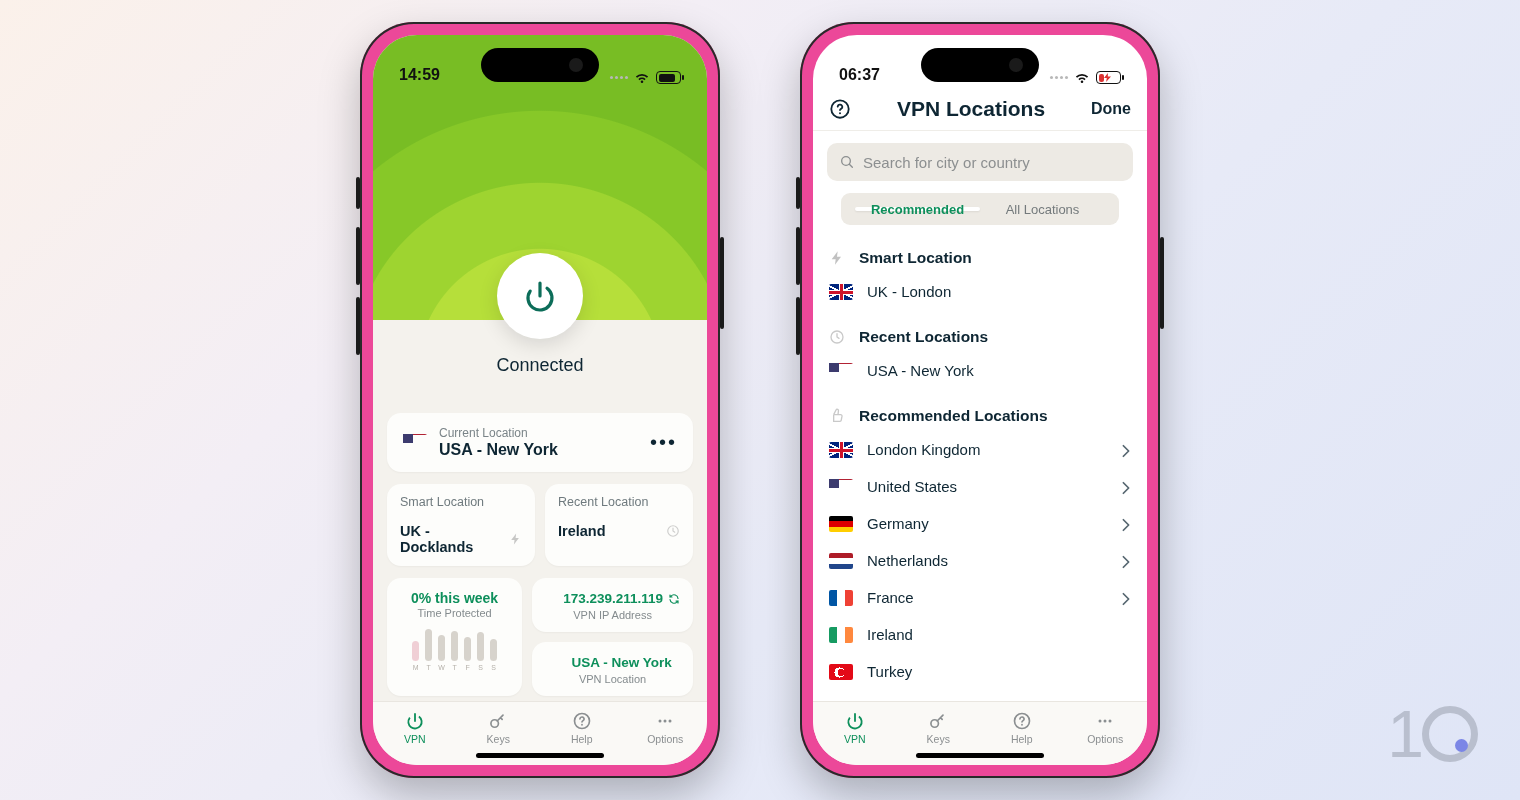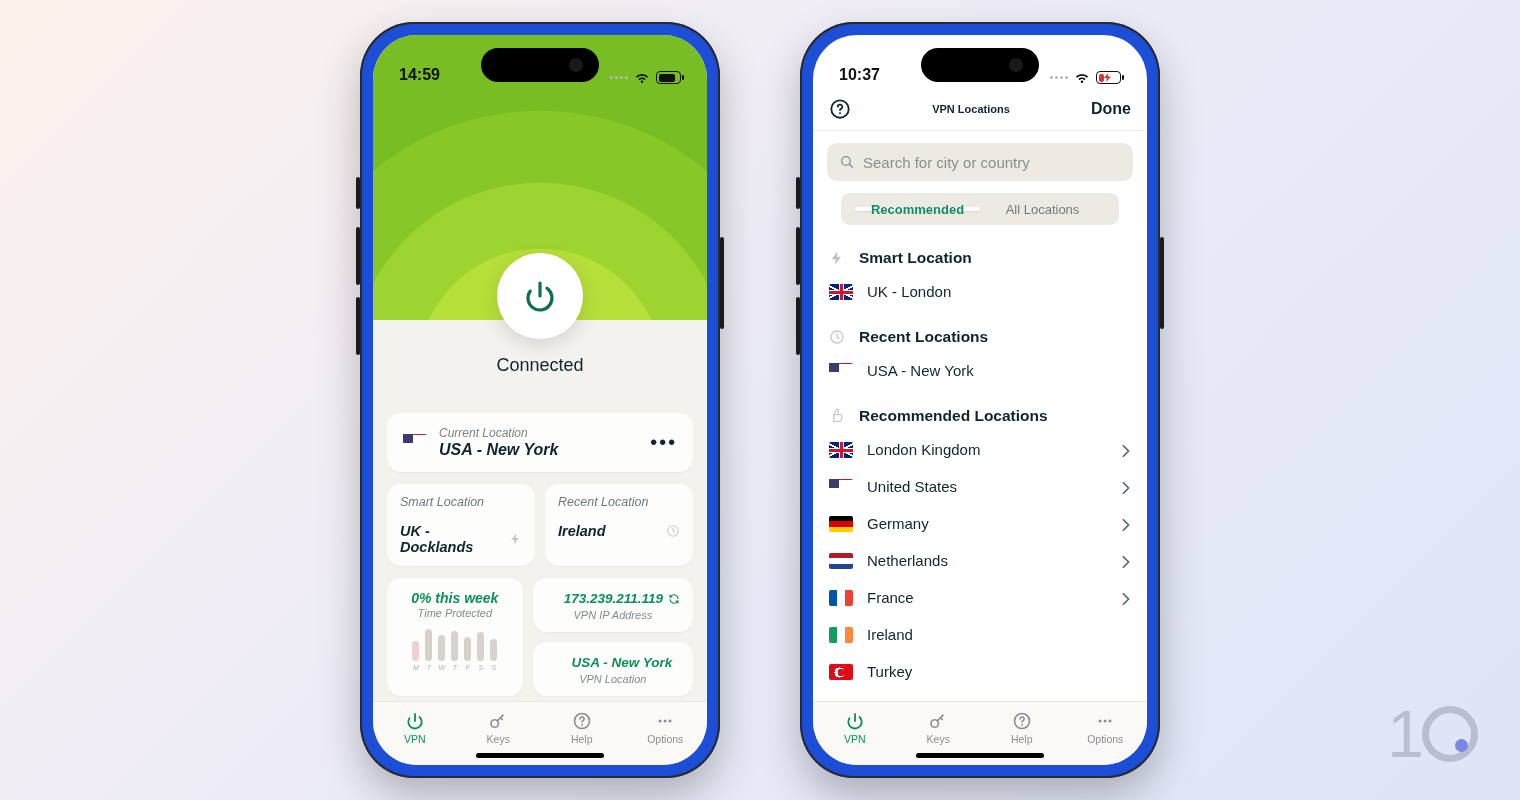--- a/index.html
+++ b/index.html
@@ -8,21 +8,21 @@
     background: linear-gradient(135deg, #fbf1ea 0%, #f3eef5 30%, #e7eaf7 60%, #dfe5f6 100%);
     position: relative;
   }
   .stage { position: relative; width: 1520px; height: 800px; }
 
   
   .phone {
     position: absolute;
     width: 360px;
     height: 756px;
-    background: #1d4ed8;
+    background: #ec4899;
     border-radius: 54px;
     padding: 13px;
     box-shadow: 0 18px 40px rgba(0,0,0,.25), inset 0 0 0 2px #2a2a2a;
   }
   .phone.left { left: 360px; top: 22px; }
   .phone.right { left: 800px; top: 22px; }
   .side-btn { position: absolute; background:#1a1a1a; border-radius:3px; }
   .side-l1 { left:-4px; top:155px; width:4px; height:32px; }
   .side-l2 { left:-4px; top:205px; width:4px; height:58px; }
   .side-l3 { left:-4px; top:275px; width:4px; height:58px; }
@@ -76,21 +76,21 @@
     width:86px; height:86px; background:#fff; border-radius:50%;
     box-shadow: 0 6px 20px rgba(0,0,0,.12);
     display:flex; align-items:center; justify-content:center; z-index:30;
   }
   .power-btn svg{ width:40px; height:40px; }
   .connected {
     position:absolute; top:320px; width:100%; text-align:center;
     font-size:18px; font-weight:500; color:#0e2633;
   }
   .cards { position:absolute; top:378px; left:14px; right:14px; }
-  .card { background:#fdfdfb; border-radius:14px; box-shadow:0 1px 2px rgba(0,0,0,.04);font-style:italic; }
+  .card { background:#fdfdfb; border-radius:14px; box-shadow:0 1px 2px rgba(0,0,0,.04); }
   .loc-card { padding:13px 16px; display:flex; align-items:center; gap:12px; }
   .flag { width:24px; height:17px; border-radius:2px; flex:0 0 24px; background:#ccc; }
   .flag-us { background: linear-gradient(#fff 0 0) 0 0/100% 9% no-repeat,
                          linear-gradient(#b22234 0 0) 0 0/100% 100%;
              background-image:
                repeating-linear-gradient(#b22234 0 1.3px,#fff 1.3px 2.6px);
              position:relative; }
   .flag-us::before{content:""; position:absolute; left:0; top:0; width:10px; height:9px; background:#3c3b6e;}
   .flag-uk { background:#00247d; position:relative; overflow:hidden;}
   .flag-uk::before,.flag-uk::after{content:"";position:absolute;inset:0;}
@@ -143,21 +143,21 @@
     background:#faf9f6; border-top:1px solid #e9e6e0; display:flex; padding-bottom:12px; z-index:55;}
   .tab { flex:1; display:flex; flex-direction:column; align-items:center; justify-content:center;
     gap:2px; font-size:10.5px; color:#8b8f91;}
   .tab.active{ color:#0d8f5b; }
   .tab svg{ width:20px; height:20px; }
 
   
   .screen.r { background:#fff; }
   .navbar { height:44px; display:flex; align-items:center; justify-content:space-between;
     padding:0 16px; border-bottom:1px solid #efede8;}
-  .navbar .title{ font-weight:700; font-size:11px; color:#0e2633;}
+  .navbar .title{ font-weight:700; font-size:21px; color:#0e2633;}
   .navbar .done{ color:#0e2633; font-weight:600; font-size:16px;}
   .help-ic{ width:22px; height:22px; }
   .search-wrap{ padding:12px 14px 0;}
   .search { background:#edeae4; border-radius:10px; height:38px; display:flex; align-items:center;
     gap:8px; padding:0 12px; color:#8c8f90; font-size:15px;}
   .seg { margin:12px 14px 0; background:#edeae4; border-radius:9px; height:32px; display:flex; padding:14px;}
   .seg .opt{ flex:1; display:flex; align-items:center; justify-content:center; font-size:13px;
     color:#747a7c; border-radius:7px;}
   .seg .opt.active{ background:#fff; color:#0d8f5b; font-weight:600; box-shadow:0 1px 2px rgba(0,0,0,.08);}
   .list { padding: 6px 0 70px; }
@@ -326,21 +326,21 @@
   </div>
 
   <div class="phone right">
     <div class="side-btn side-l1"></div>
       <div class="side-btn side-l2"></div>
     <div class="side-btn side-l3"></div>
       <div class="side-btn side-r"></div>
     <div class="screen r">
       <div class="island"></div>
       <div class="status">
-        <div>10:37</div>
+        <div>06:37</div>
         <div class="right">
           <div class="sig-dots">
               <span></span>
               <span></span>
               <span></span>
               <span></span>
             </div>
           <svg class="wifi-i" viewBox="0 0 24 20">
               <path fill="#111" d="M12 18.5a2 2 0 100-4 2 2 0 000 4zm-5.6-6.1a8 8 0 0111.2 0l-1.9 1.9a5.3 5.3 0 00-7.4 0zM2.5 8.5a13.4 13.4 0 0119 0l-1.9 1.9a10.7 10.7 0 00-15.2 0z"></path>
             </svg>

